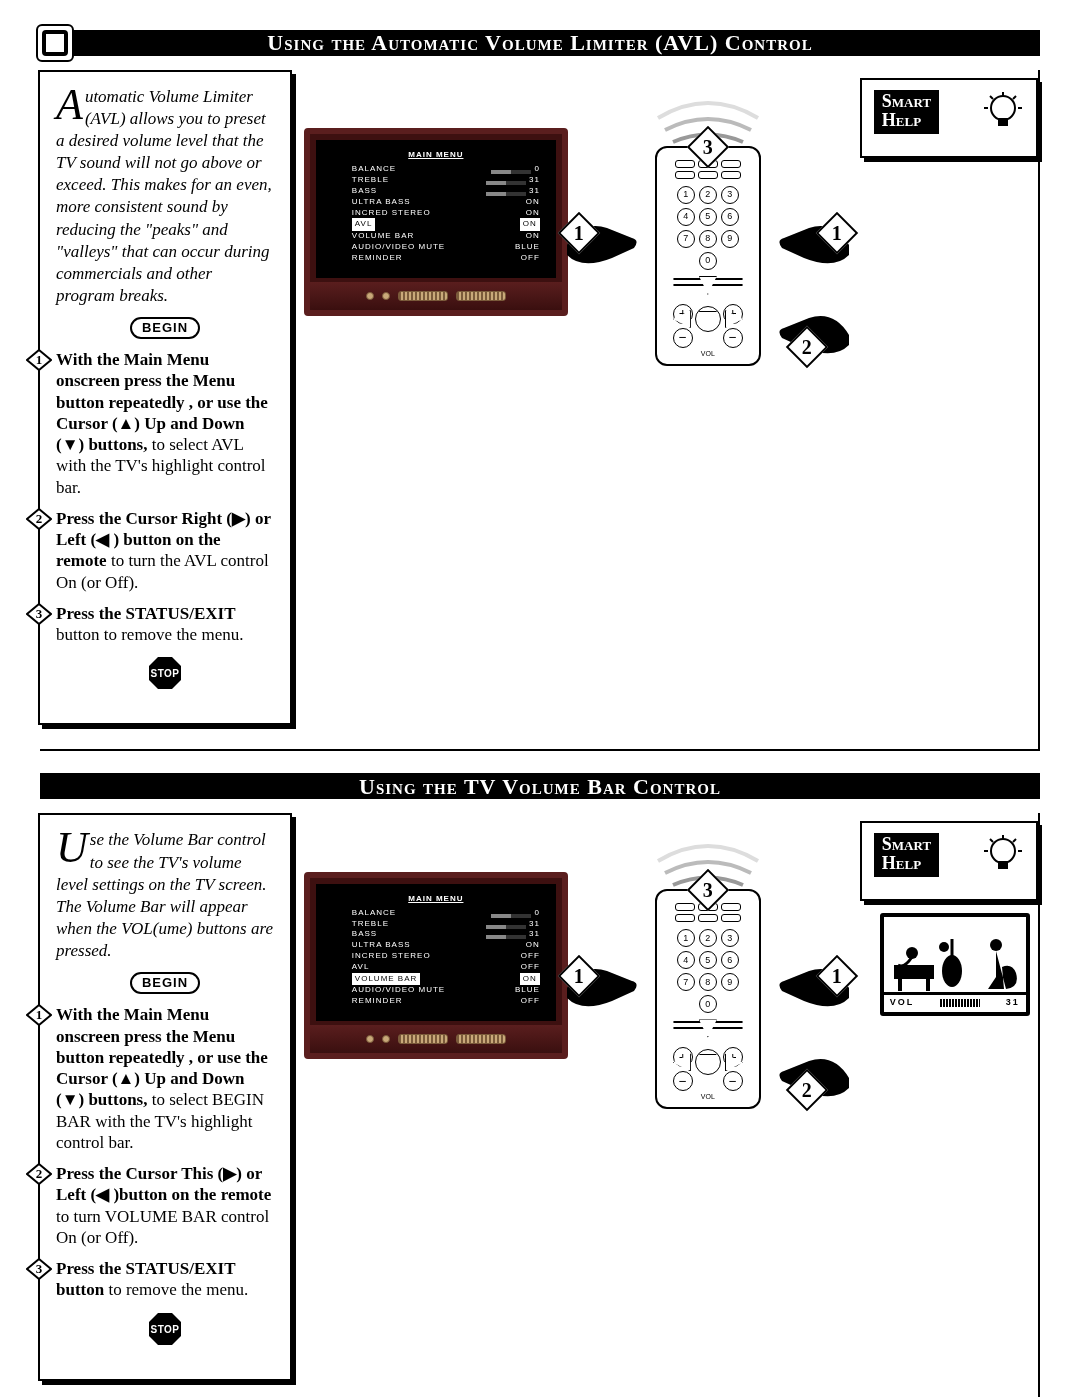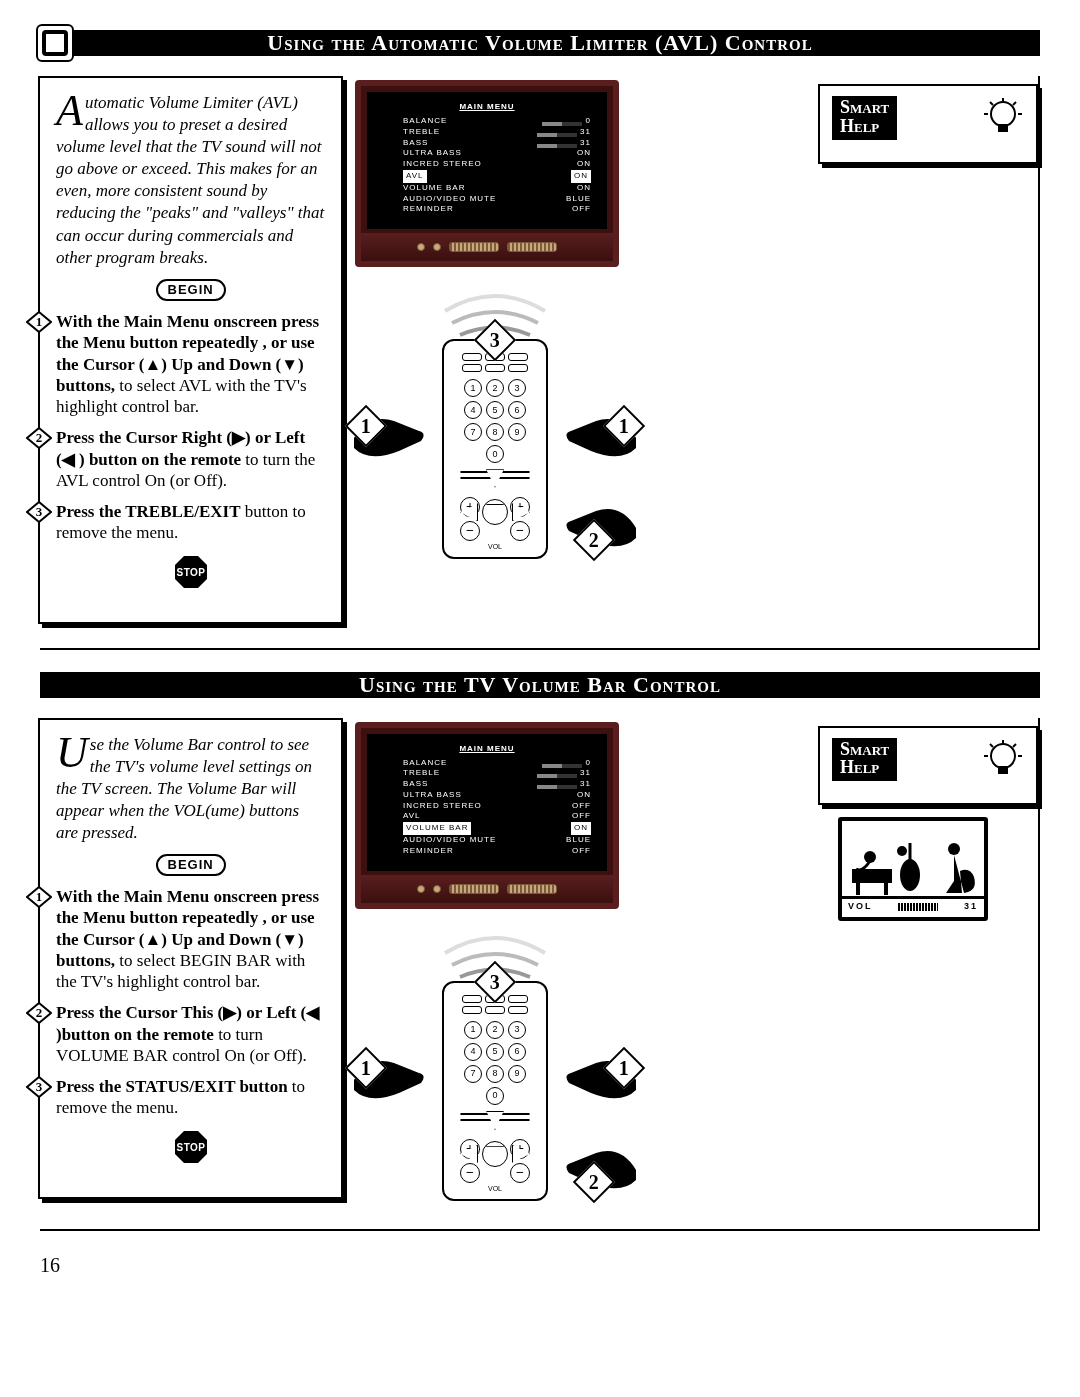--- a/index.html
+++ b/index.html
@@ -10,21 +10,21 @@
     padding: 30px 40px 20px 40px;
     font-size: 18px;
     line-height: 1.25;
   }
   .title-bar {
     background: #000;
     color: #fff;
     height: 26px;
     display: flex;
     align-items: center;
-    margin-bottom: 20px;
+    margin-bottom: 14px;
     position: relative;
   }
   .title-bar .tv-icon {
     width: 38px;
     height: 38px;
     position: absolute;
     left: -4px;
     top: -6px;
     background: #fff;
     border-radius: 6px;
@@ -111,21 +111,22 @@
     top: 0;
     width: 26px; height: 22px;
     display: flex; align-items: center; justify-content: center;
   }
   .step-num svg { width: 26px; height: 22px; }
   .step b { font-weight: bold; }
 
   .col-mid {
     flex: 1;
     display: flex;
-    flex-direction: column;
+    flex-direction: row;
+    align-items: center;
     padding-top: 4px;
   }
 
   .tv-box {
     width: 264px;
     border: 6px solid #5a1e1e;
     border-radius: 4px;
     background: #3d1010;
     padding: 6px;
     position: relative;
@@ -325,21 +326,21 @@
           </div>
           <b>Press the Cursor Right (▶) or Left (◀ ) button on the remote</b><span> to turn the AVL control On (or Off).</span>
         </div>
         <div class="step">
           <div class="step-num">
             <svg viewBox="0 0 26 22">
                 <polygon points="13,1 25,11 13,21 1,11" fill="#fff" stroke="#000" stroke-width="2"></polygon>
                 <text x="13" y="15" text-anchor="middle" font-family="Times New Roman" font-weight="bold" font-size="13">3</text>
               </svg>
           </div>
-          <b>Press the TREBLE/EXIT</b><span> button to remove the menu.</span>
+          <b>Press the STATUS/EXIT</b><span> button to remove the menu.</span>
         </div>
         <div class="stop-badge">
           <svg viewBox="0 0 36 36">
               <polygon points="11,2 25,2 34,11 34,25 25,34 11,34 2,25 2,11" fill="#000"></polygon>
               <text x="18" y="22" text-anchor="middle" fill="#fff" font-family="Arial" font-size="10" font-weight="bold" letter-spacing="0.5">STOP</text>
             </svg>
         </div>
       </div>
 
       <div class="col-mid">

